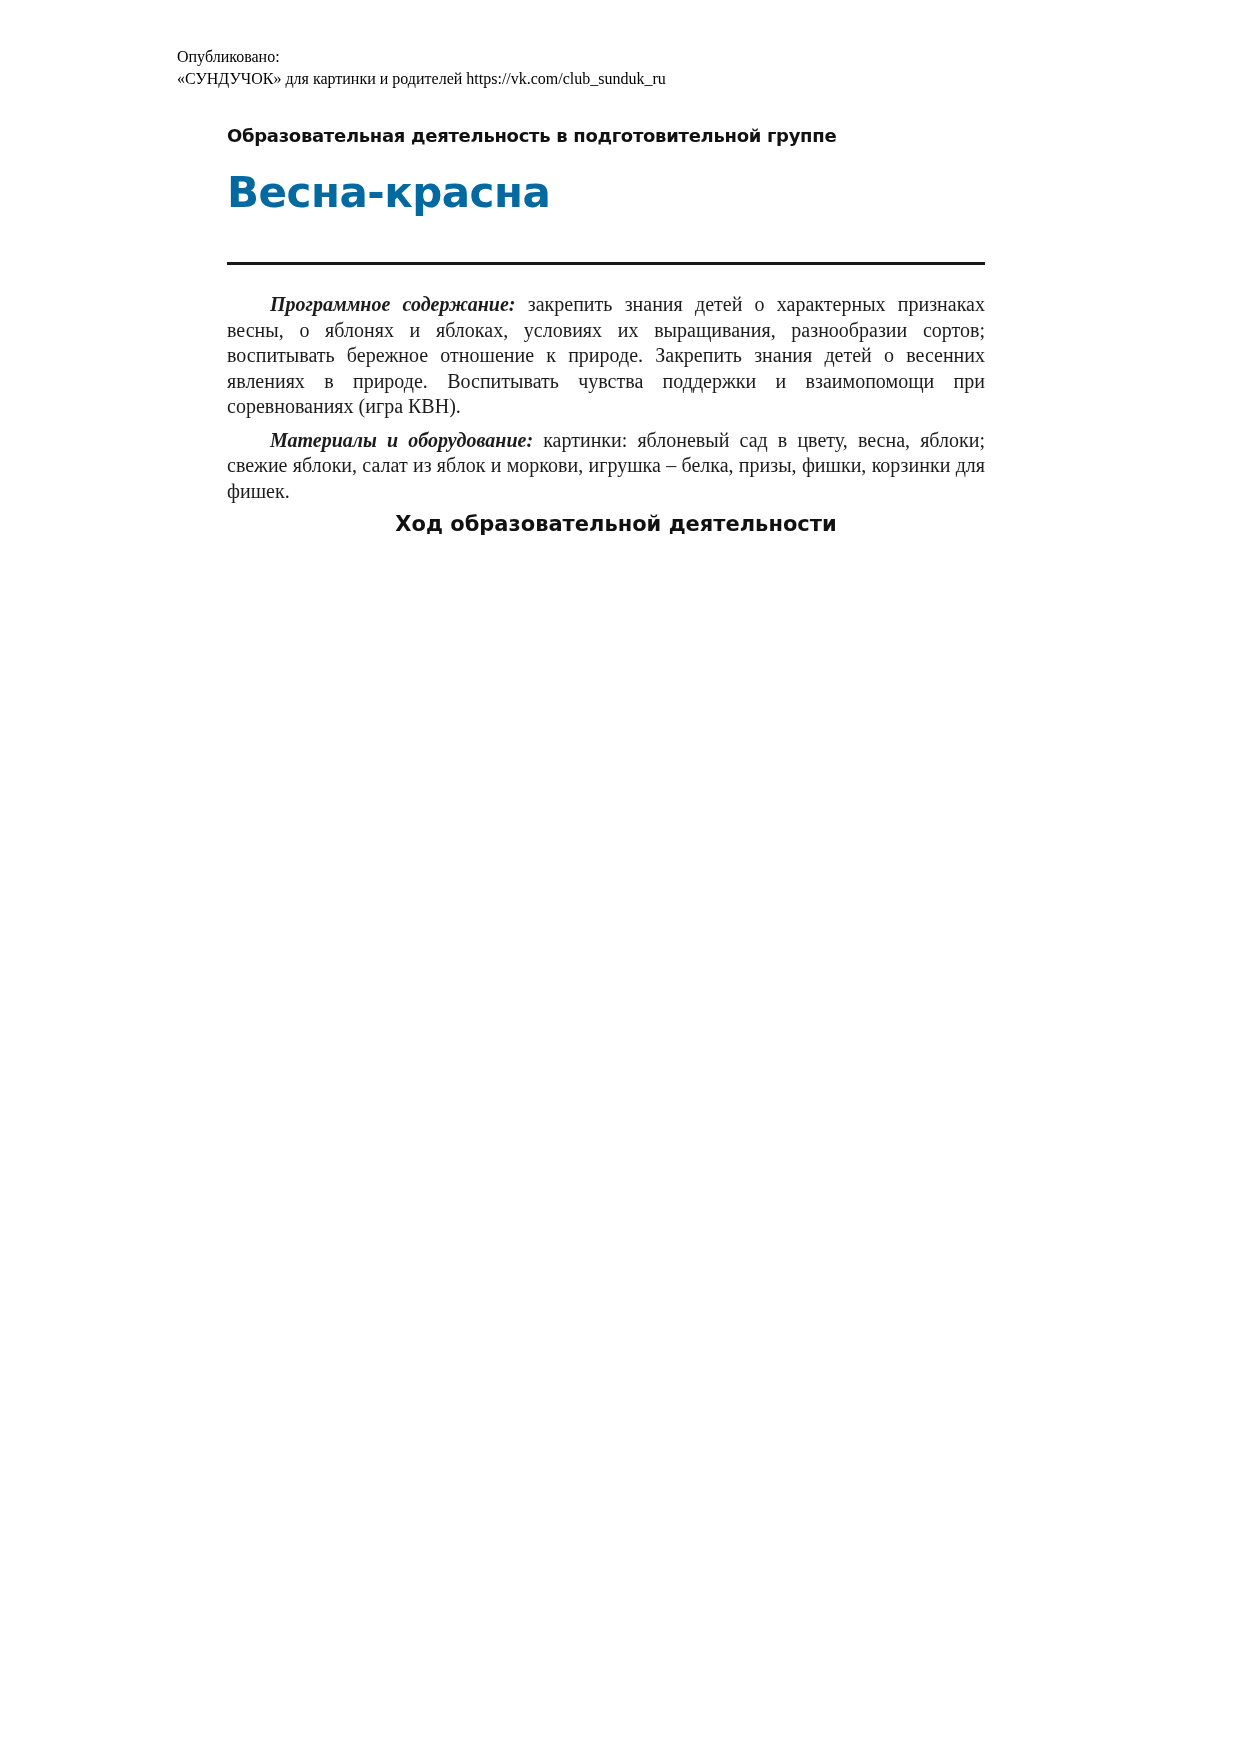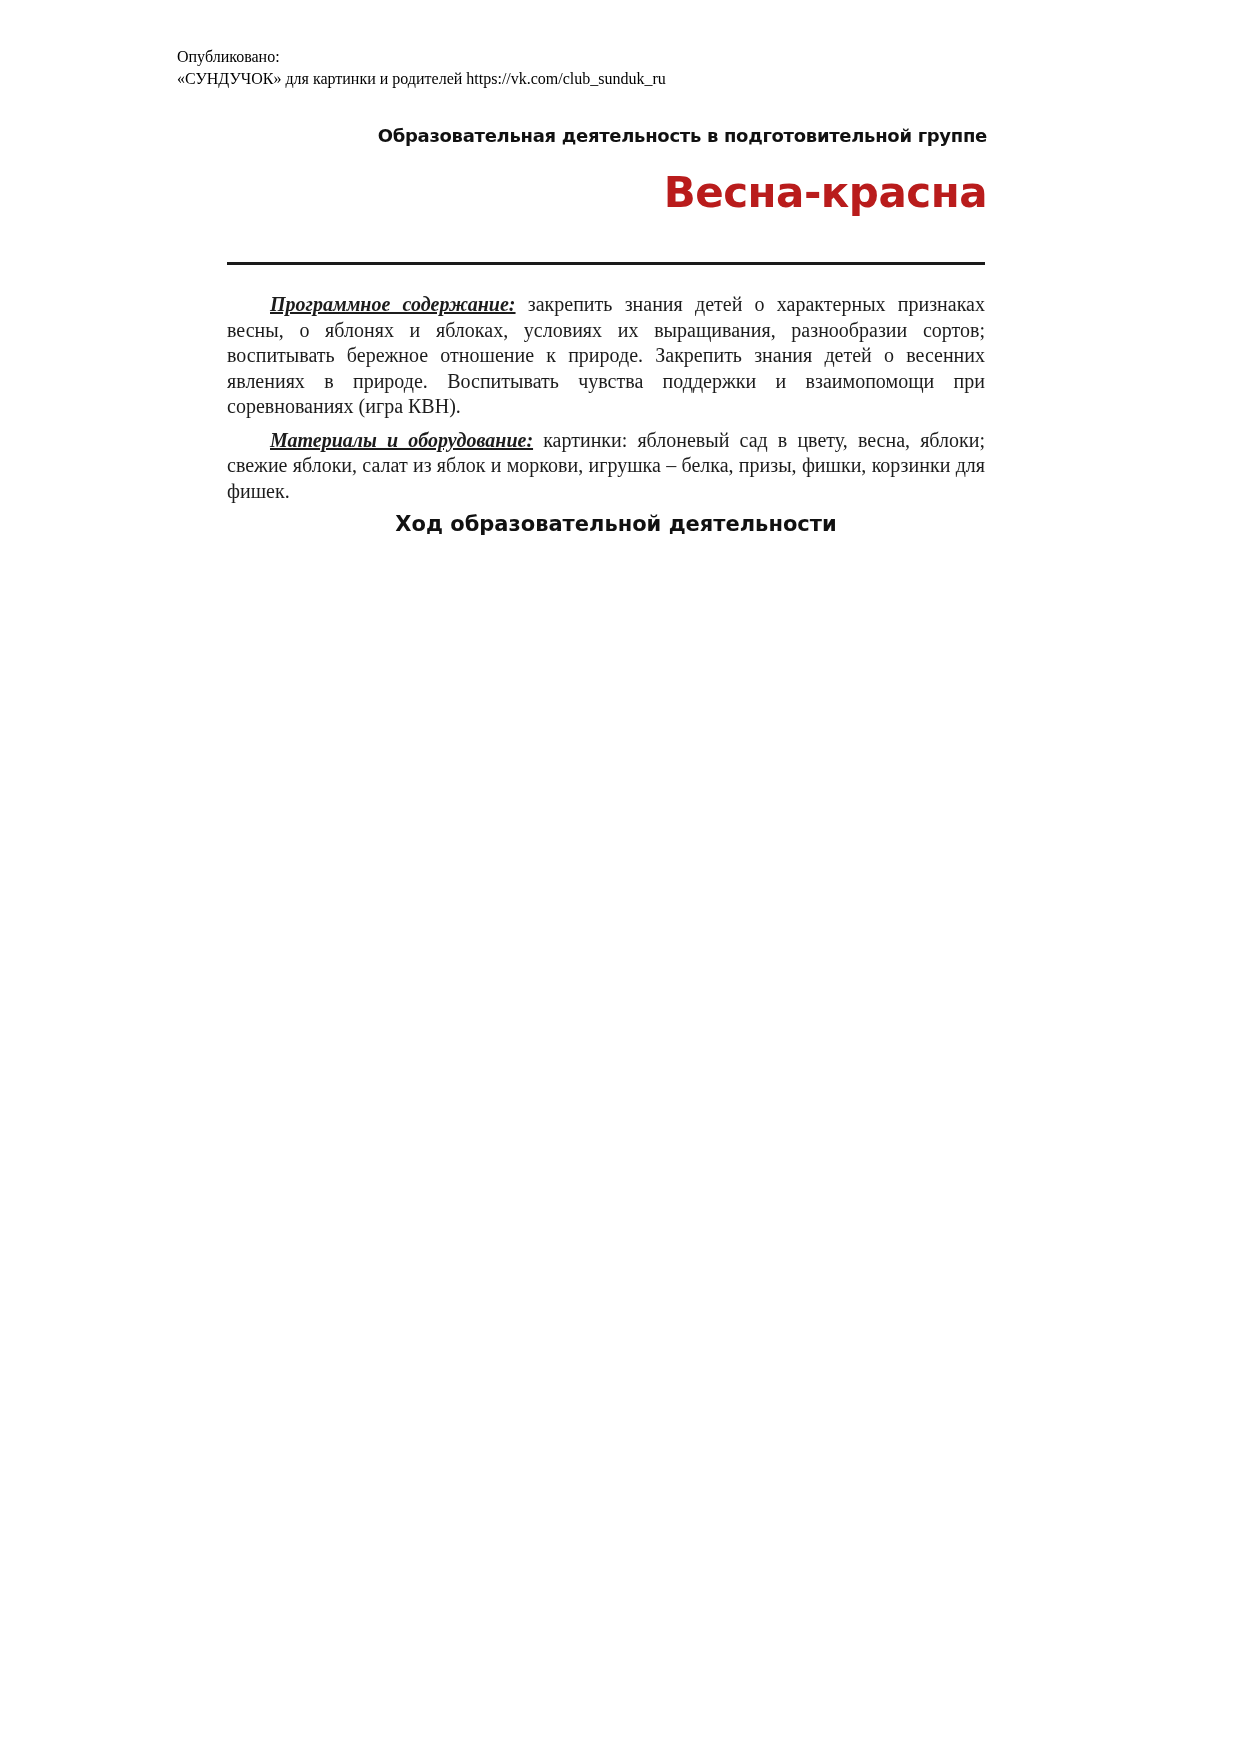--- a/index.html
+++ b/index.html
@@ -3,37 +3,37 @@
 <meta charset="utf-8">
 <style>
   html, body { margin: 0; padding: 0; background: #ffffff; }
   body { width: 1240px; height: 1754px; position: relative; overflow: hidden; color: #111; }
   .pub {
     position: absolute; left: 177px; top: 30px;
     font-family: "Liberation Serif", serif; font-size: 16px; line-height: 22px; color: #000; margin-top: 16px;
   }
   .pub div { white-space: nowrap; }
   .kicker {
-    position: absolute; left: 227px; top: 125px; width: 760px; text-align: right;
+    position: absolute; left: 227px; top: 125px; width: 760px; text-align: left;
     font-family: "DejaVu Sans", sans-serif; font-weight: bold; font-size: 18px; letter-spacing: -0.3px; color: #111;
   }
   .title {
-    position: absolute; left: 227px; top: 168px; width: 760px; text-align: right;
-    font-family: "DejaVu Sans", sans-serif; font-weight: bold; font-size: 42px; letter-spacing: -0.5px; color: #b91c1c;
+    position: absolute; left: 227px; top: 168px; width: 760px; text-align: left;
+    font-family: "DejaVu Sans", sans-serif; font-weight: bold; font-size: 42px; letter-spacing: -0.5px; color: #0369a1;
   }
   .rule {
     position: absolute; left: 227px; top: 262px; width: 758px; height: 3px; background: #1a1a1a;
   }
   .body {
     position: absolute; left: 227px; top: 292px; width: 758px;
     font-family: "Liberation Serif", serif; font-size: 20px; line-height: 25.5px; color: #1c1c1c;
     text-align: justify;
   }
   .para { text-indent: 43px; margin: 0 0 8px 0; }
-  .para .lead { font-style: italic; font-weight: bold; text-decoration: underline; }
+  .para .lead { font-style: italic; font-weight: bold; }
   .section-heading {
     text-align: center; font-family: "DejaVu Sans", sans-serif; font-weight: bold;
     font-size: 21px; margin: 8px 0 6px 0; padding-left: 20px; color: #111;
   }
   .dialog { display: flex; }
   .speaker {
     width: 134px; flex: 0 0 134px; font-style: italic; letter-spacing: 2px; padding-left: 2px;
   }
   .speech { flex: 1; }
 </style>

